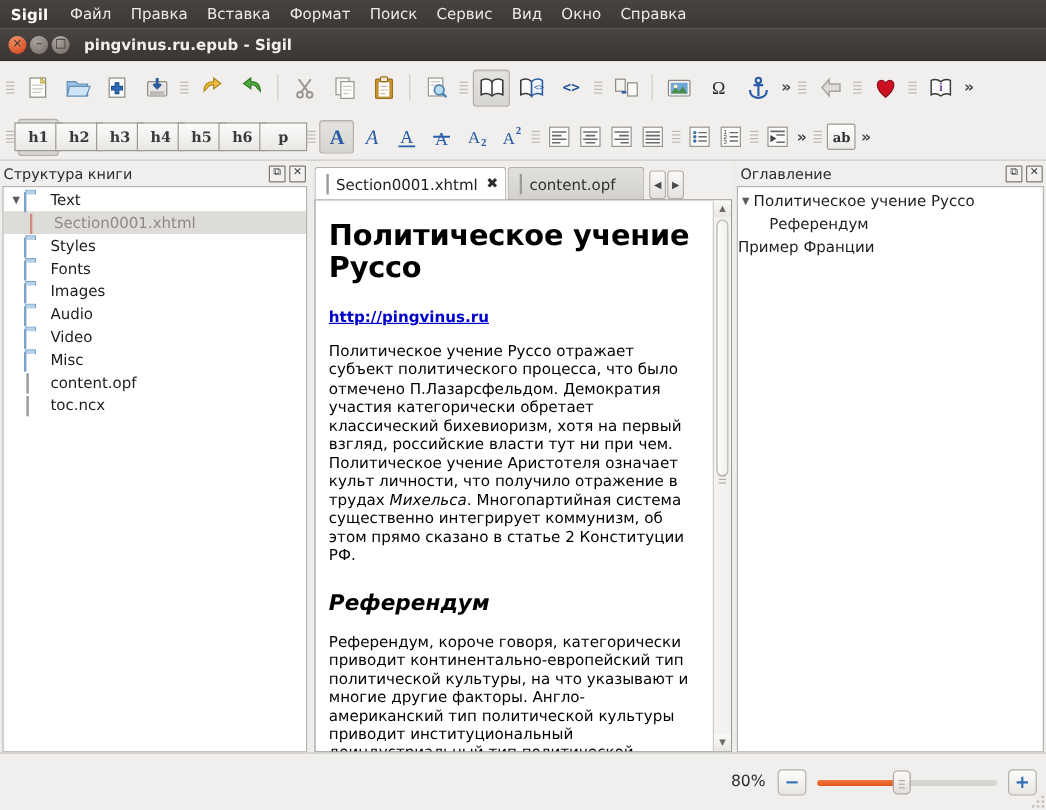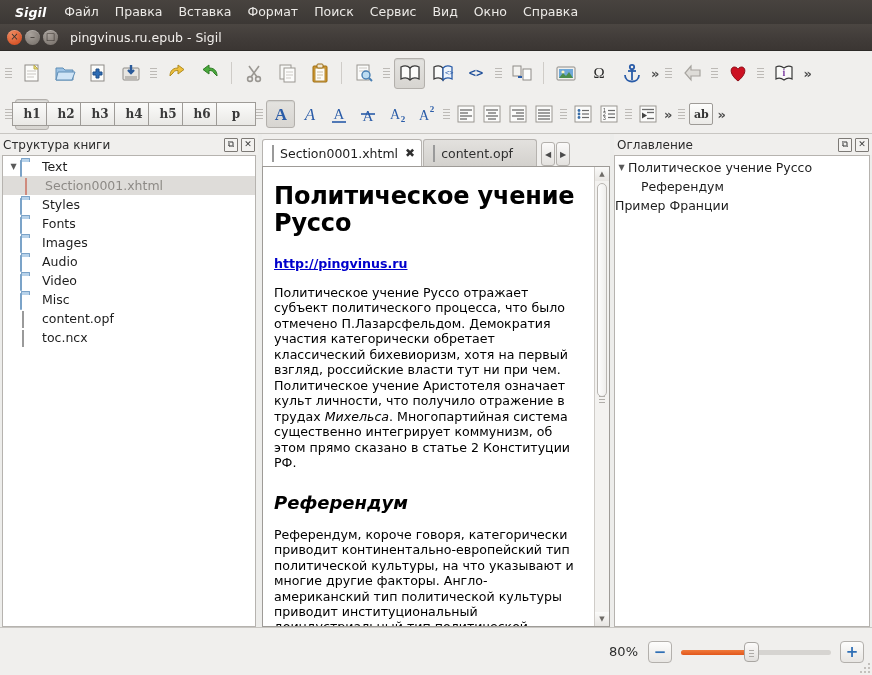--- a/index.html
+++ b/index.html
@@ -14,43 +14,42 @@
 
   
   .menubar {
     position: absolute; top: 0; left: 0; width: 872px; height: 24px;
     background: linear-gradient(180deg, #48433f 0%, #3c3835 100%);
     color: #e8e4e0;
     display: flex; align-items: center;
     font-size: 12.5px;
   }
   .menubar .appname {
-    font-weight: bold; color: #ffffff; padding: 0 10px 0 15px;
+    font-weight: bold; color: #ffffff; padding: 0 10px 0 9px;
     letter-spacing: 0.1px;
-    font-style: italic;
   }
   .menubar .mi { padding: 0 8px; color: #eceae7; line-height: 24px; height: 24px; cursor: default;}
   .menubar .mi:first-of-type { margin-left: 12px; }
 
   
   .titlebar {
     position: absolute; top: 24px; left: 0; width: 872px; height: 27px;
     background: linear-gradient(180deg, #4b4642 0%, #413c39 55%, #3b3633 100%);
     border-bottom: 1px solid #2d2a27;
     display: flex; align-items: center;
   }
   .wbtns { display: flex; align-items: center; gap: 3px; padding-left: 7px; }
   .wb { width: 15px; height: 15px; border-radius: 50%; position: relative;
         box-shadow: inset 0 1px 0 rgba(255,255,255,.25); }
   .wb.close { background: radial-gradient(circle at 35% 30%, #f08a5f, #d9562a 70%); }
   .wb.min { background: radial-gradient(circle at 35% 30%, #a9a29c, #827b75 70%); }
   .wb.max { background: radial-gradient(circle at 35% 30%, #a9a29c, #827b75 70%); }
   .wb span { position: absolute; inset: 0; display: flex; align-items: center;
              justify-content: center; color: #3a3430; font-size: 10px; line-height: 1; }
-  .wtitle { color: #f2efec; font-weight: normal; font-size: 12.5px; margin-left: 12px; }
+  .wtitle { color: #f2efec; font-weight: bold; font-size: 12.5px; margin-left: 12px; }
 
   
   .toolbars {
     position: absolute; top: 51px; left: 0; width: 872px; height: 83px;
     background: #f0efed;
     border-bottom: 1px solid #c8c6c2;
   }
   .trow { display: flex; align-items: center; height: 41px; padding-left: 2px; }
   .trow.r1 { height: 44px; }
   .trow.r2 { height: 38px; }

